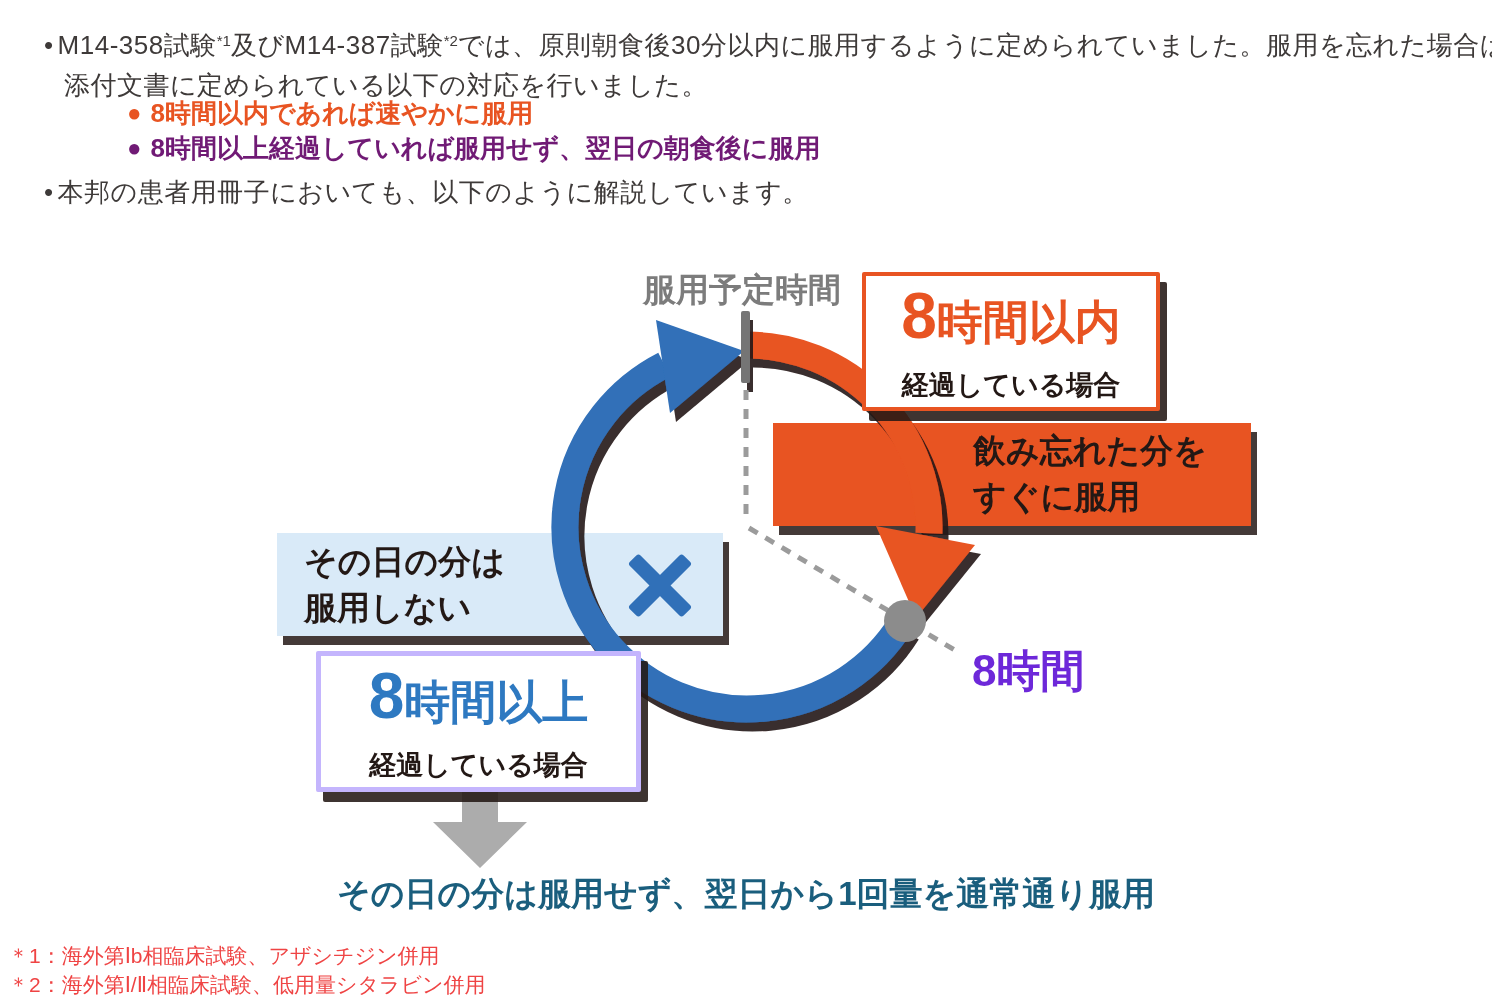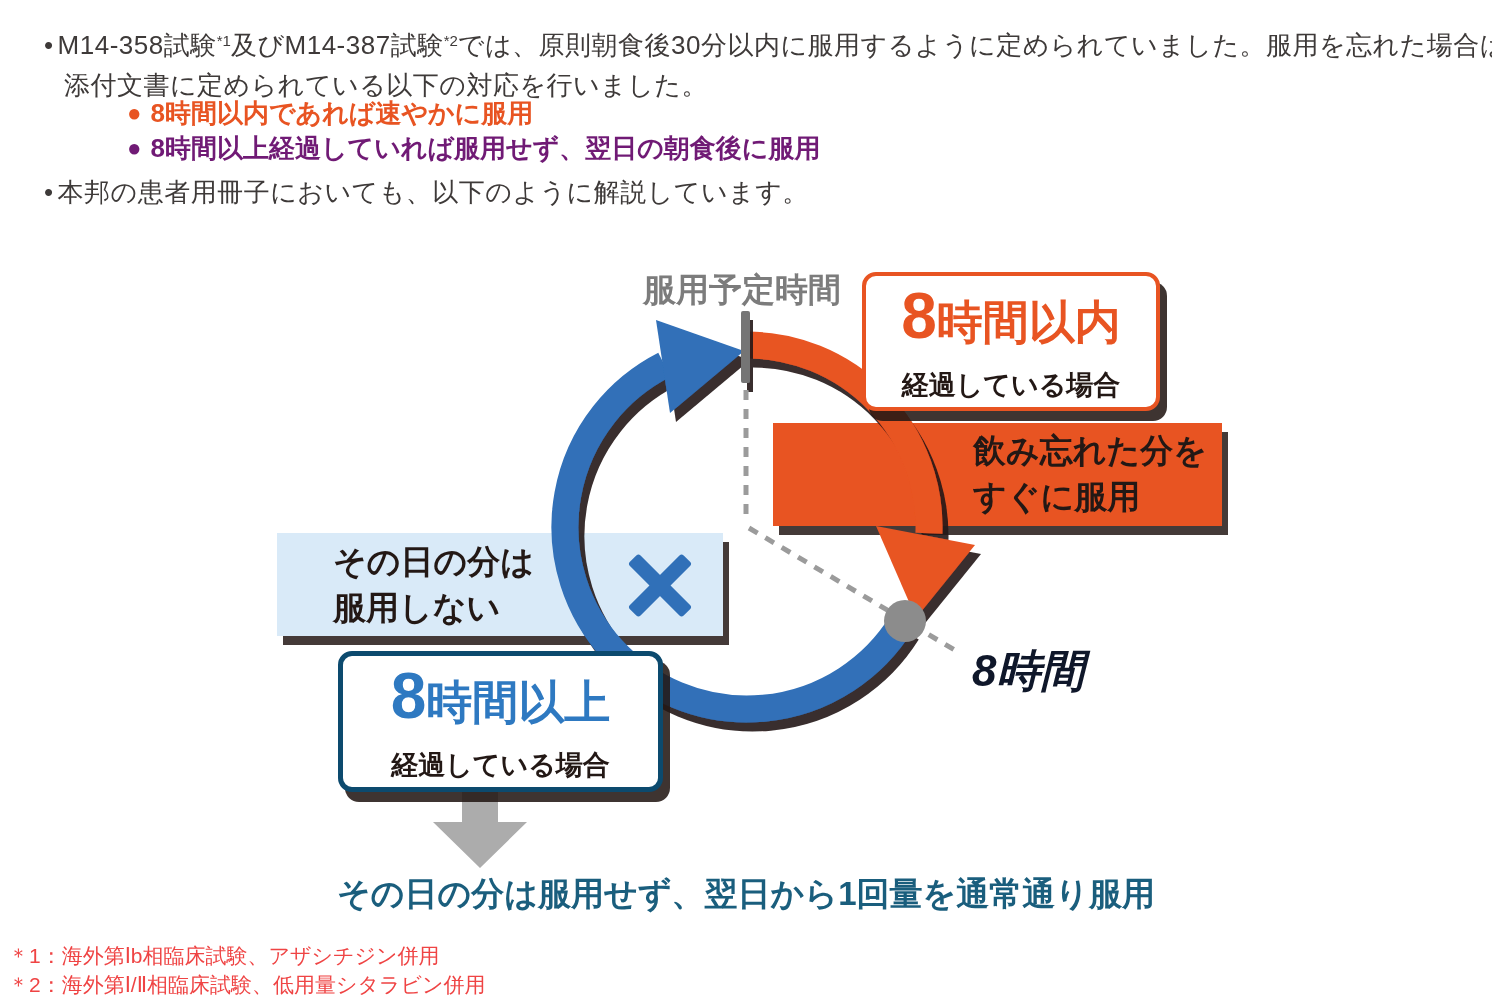--- a/index.html
+++ b/index.html
@@ -17,46 +17,46 @@
   .point-blue{color:#701a75;}
 
   
   .under-layer{z-index:1;}
   .svg-layer{position:absolute;left:0;top:0;width:1492px;height:999px;z-index:2;pointer-events:none;}
   .over-layer{z-index:3;}
 
   
   .skipbox{position:absolute;left:277px;top:533px;width:446px;height:103px;background:#D9EAF8;
            box-shadow:6px 9px 0 rgba(35,24,21,0.85);}
-  .skipbox .txt{position:absolute;left:27px;top:6px;font-size:33px;font-weight:800;color:#231815;line-height:46px;white-space:nowrap;margin-left:29px;}
+  .skipbox .txt{position:absolute;left:27px;top:6px;font-size:33px;font-weight:800;color:#231815;line-height:46px;white-space:nowrap;}
   .xmark{position:absolute;left:345px;top:14px;width:76px;height:76px;}
   .xmark .xb{position:absolute;left:0;top:31px;width:76px;height:15px;background:#3070B8;border-radius:3px;}
   .xmark .xb1{transform:rotate(45deg);}
   .xmark .xb2{transform:rotate(-45deg);}
 
   
   .takenow{position:absolute;left:773px;top:423px;width:449px;height:103px;background:#E85422;
-           box-shadow:6px 9px 0 rgba(35,24,21,0.85);}
+           box-shadow:6px 9px 0 rgba(35,24,21,0.85);padding-left:29px;}
   .takenow .txt{position:absolute;left:200px;top:5px;font-size:33px;font-weight:800;color:#231815;line-height:46px;white-space:nowrap;}
 
   
-  .callout{position:absolute;background:#ffffff;border-radius:14px;text-align:center;
+  .callout{position:absolute;background:#ffffff;border-radius:2px;text-align:center;
            box-shadow:7px 10px 0 rgba(35,24,21,0.88);}
   .callout .headline{font-weight:800;line-height:64px;margin-top:8px;white-space:nowrap;}
   .callout .headline .big{font-size:64px;}
   .callout .headline .rest{font-size:46px;}
   .callout .sub{font-size:27px;font-weight:800;color:#231815;margin-top:2px;white-space:nowrap;}
   .within8{left:862px;top:272px;width:290px;height:131px;border:4px solid #E85422;}
   .within8 .headline{color:#E85422;}
-  .over8{left:338px;top:651px;width:315px;height:131px;border:5px solid #0c4a6e;}
+  .over8{left:316px;top:651px;width:315px;height:131px;border:5px solid #c4b5fd;}
   .over8 .headline{color:#2E79C1;}
 
   .sched-label{position:absolute;left:592px;top:268px;width:300px;text-align:center;
                font-size:33px;font-weight:700;color:#7C7C7C;white-space:nowrap;}
-  .h8-label{position:absolute;left:972px;top:642px;font-size:44px;font-weight:700;color:#0f172a;white-space:nowrap;font-style:italic;}
+  .h8-label{position:absolute;left:972px;top:642px;font-size:44px;font-weight:700;color:#6d28d9;white-space:nowrap;}
 
   .conclusion{position:absolute;left:146px;top:872px;width:1200px;text-align:center;
               font-size:33px;font-weight:700;color:#1A5E7D;white-space:nowrap;}
 
   .footnote{position:absolute;left:8px;font-size:21px;color:#ef4444;white-space:nowrap;}
   .fn1{top:942px;}
   .fn2{top:971px;}
 
   .abs{position:absolute;}
 </style>

